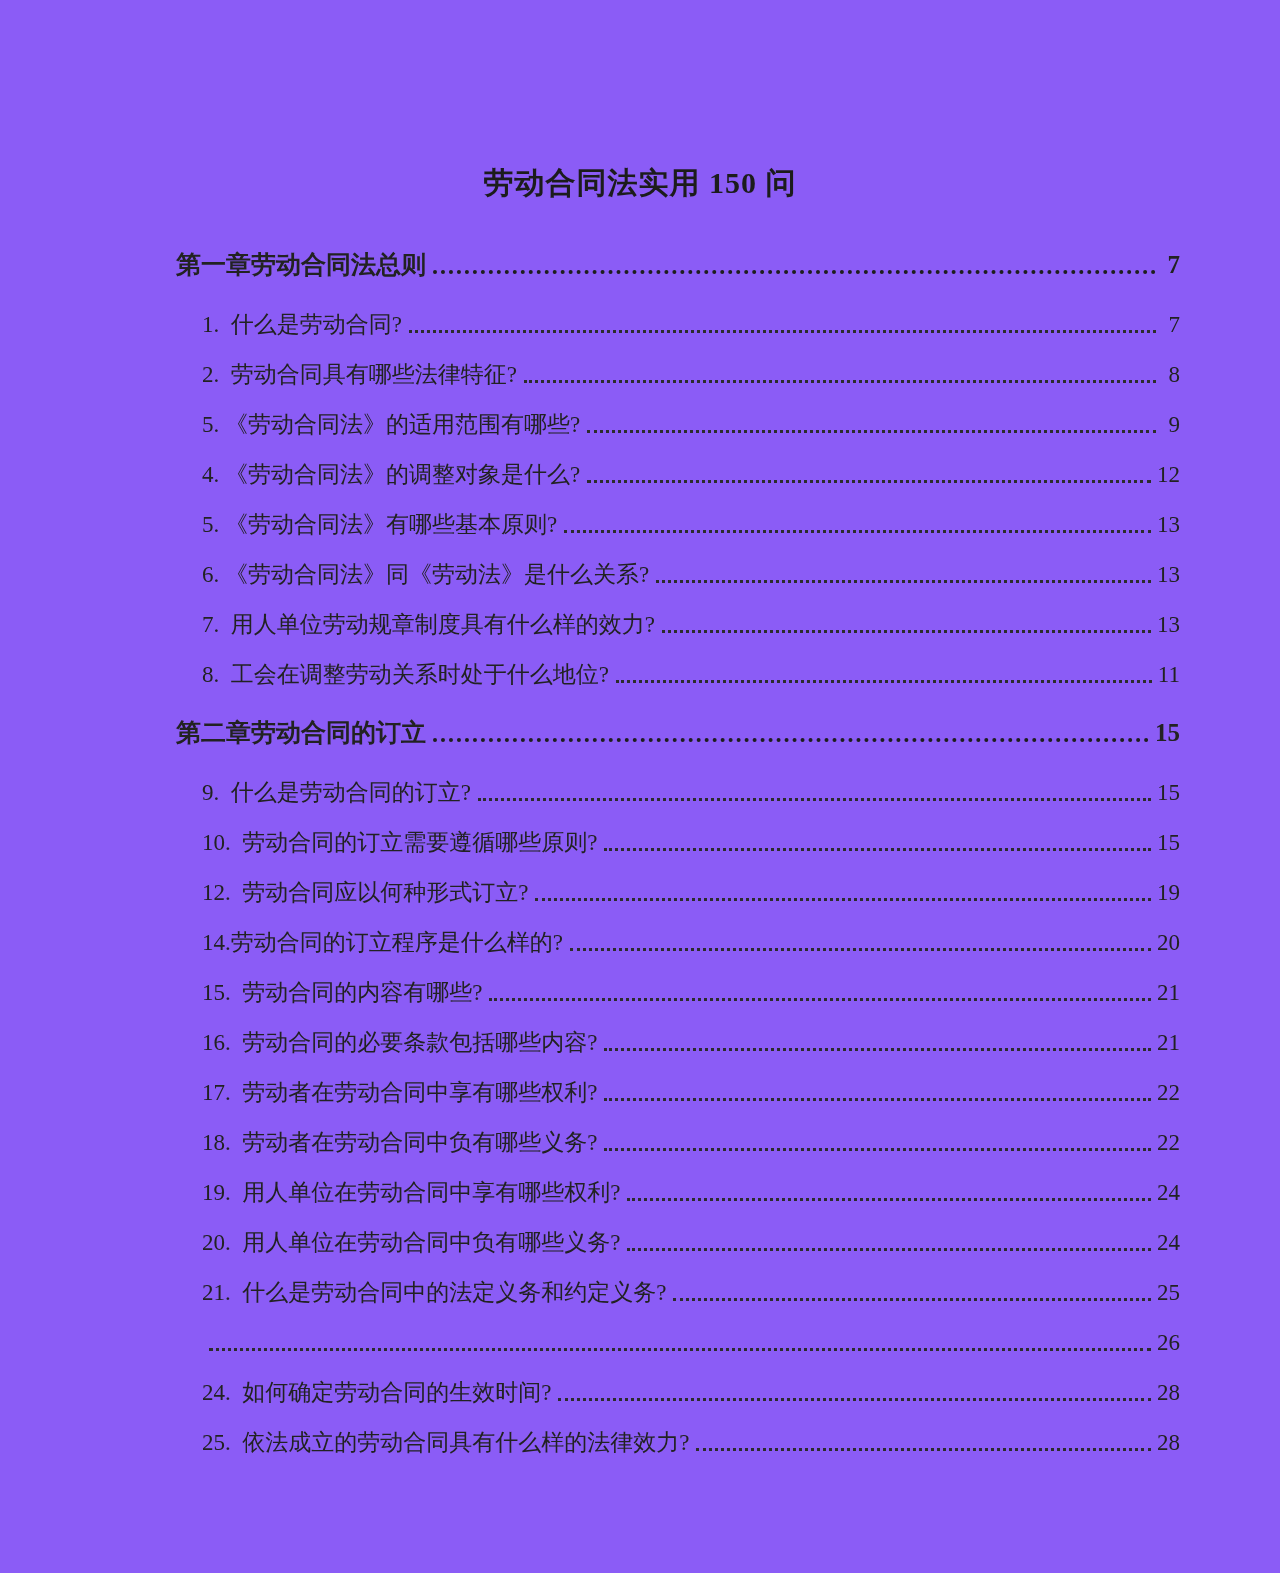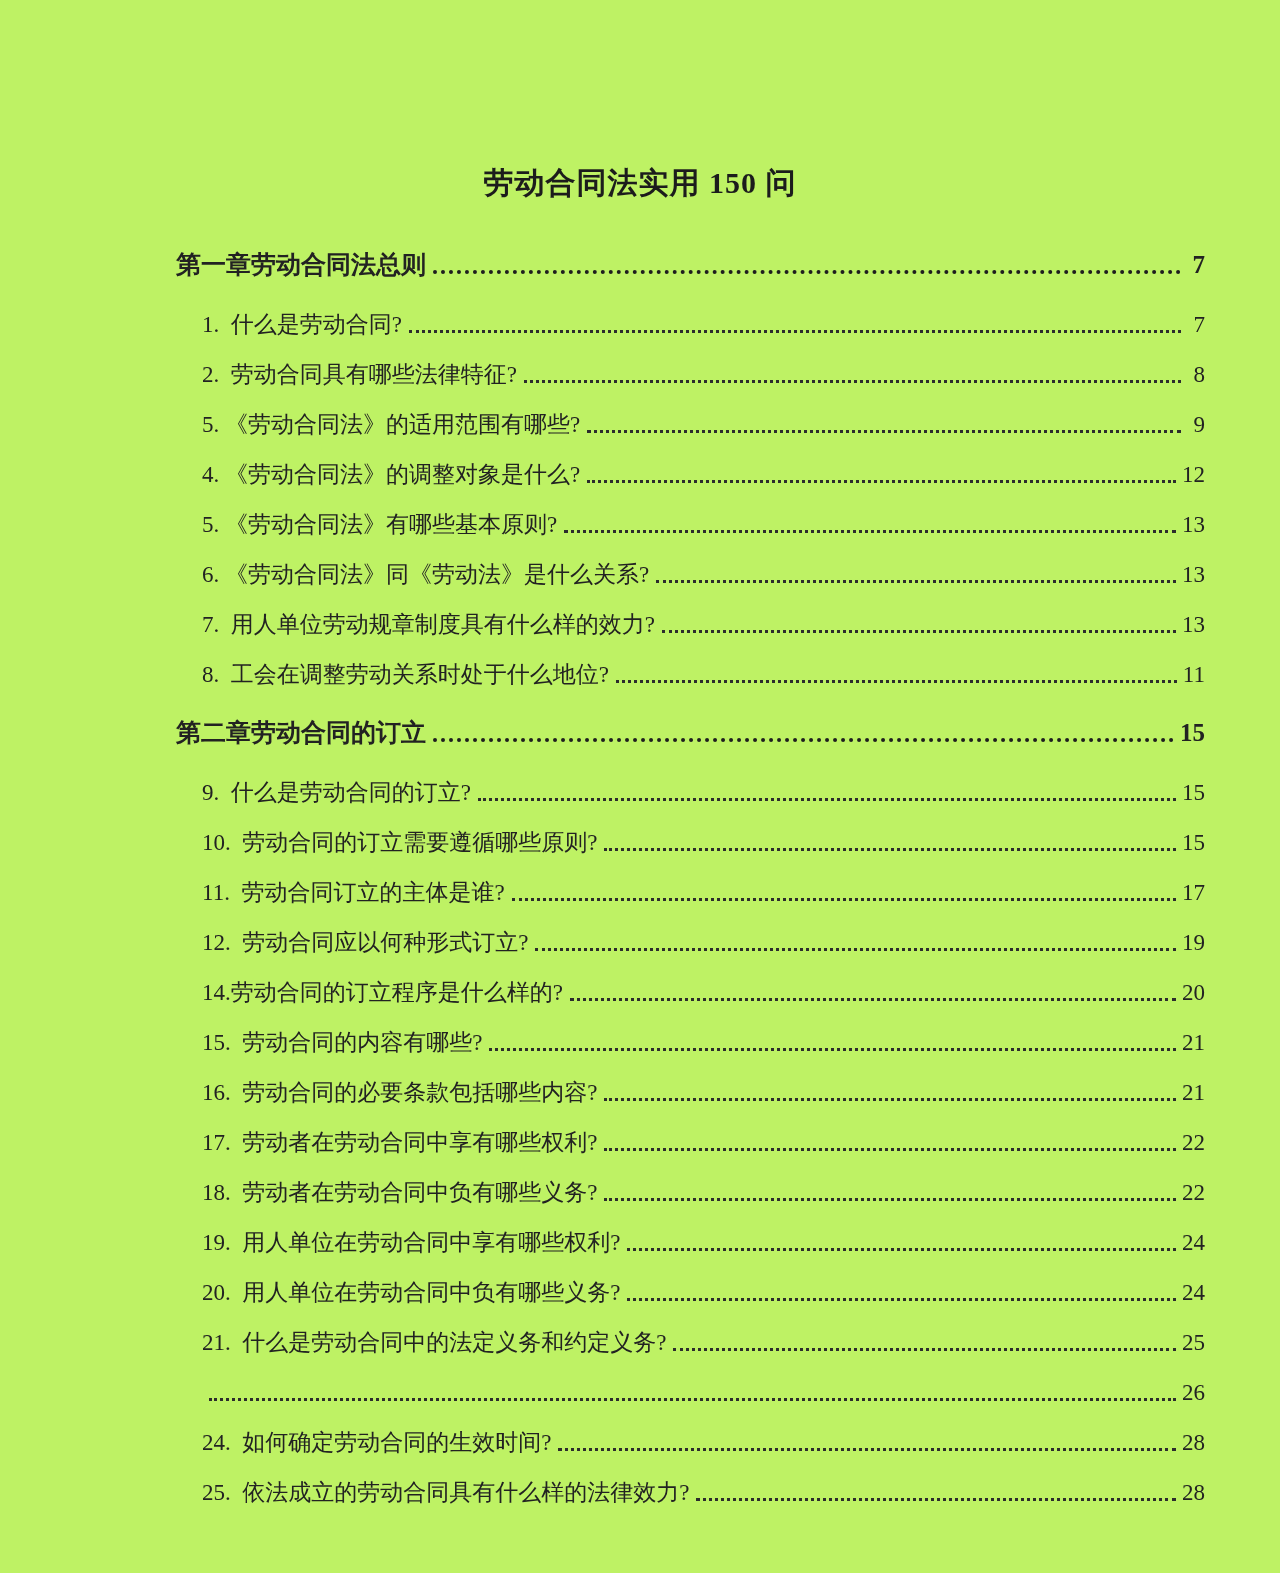--- a/index.html
+++ b/index.html
@@ -10,37 +10,37 @@
   body {
     width: 1280px;
     height: 1573px;
     overflow: hidden;
     font-family: "Liberation Serif", "DejaVu Serif", serif;
     color: #222222;
   }
   .page {
     width: 1280px;
     height: 1573px;
-    background: #bef264;
+    background: #8b5cf6;
     box-sizing: border-box;
   }
   .doc-title {
     margin: 0;
     padding-top: 163px;
     text-align: center;
     font-size: 30px;
     line-height: 40px;
     font-weight: 700;
     letter-spacing: 1px;
     color: #1c1c1c;
   }
   .toc {
     margin-top: 37px;
     padding-left: 176px;
-    padding-right: 75px;
+    padding-right: 100px;
   }
   .toc-row {
     display: flex;
     align-items: flex-end;
     box-sizing: border-box;
   }
   .toc-row.chapter {
     height: 40px;
     font-weight: 700;
     font-size: 25px;
@@ -138,25 +138,20 @@
         <span class="toc-label">9.  什么是劳动合同的订立?</span>
         <span class="leader"></span>
         <span class="toc-page">15</span>
       </div>
       <div class="toc-row item">
         <span class="toc-label">10.  劳动合同的订立需要遵循哪些原则?</span>
         <span class="leader"></span>
         <span class="toc-page">15</span>
       </div>
       <div class="toc-row item">
-        <span class="toc-label">11.  劳动合同订立的主体是谁?</span>
-        <span class="leader"></span>
-        <span class="toc-page">17</span>
-      </div>
-      <div class="toc-row item">
         <span class="toc-label">12.  劳动合同应以何种形式订立?</span>
         <span class="leader"></span>
         <span class="toc-page">19</span>
       </div>
       <div class="toc-row item">
         <span class="toc-label">14.劳动合同的订立程序是什么样的?</span>
         <span class="leader"></span>
         <span class="toc-page">20</span>
       </div>
       <div class="toc-row item">

